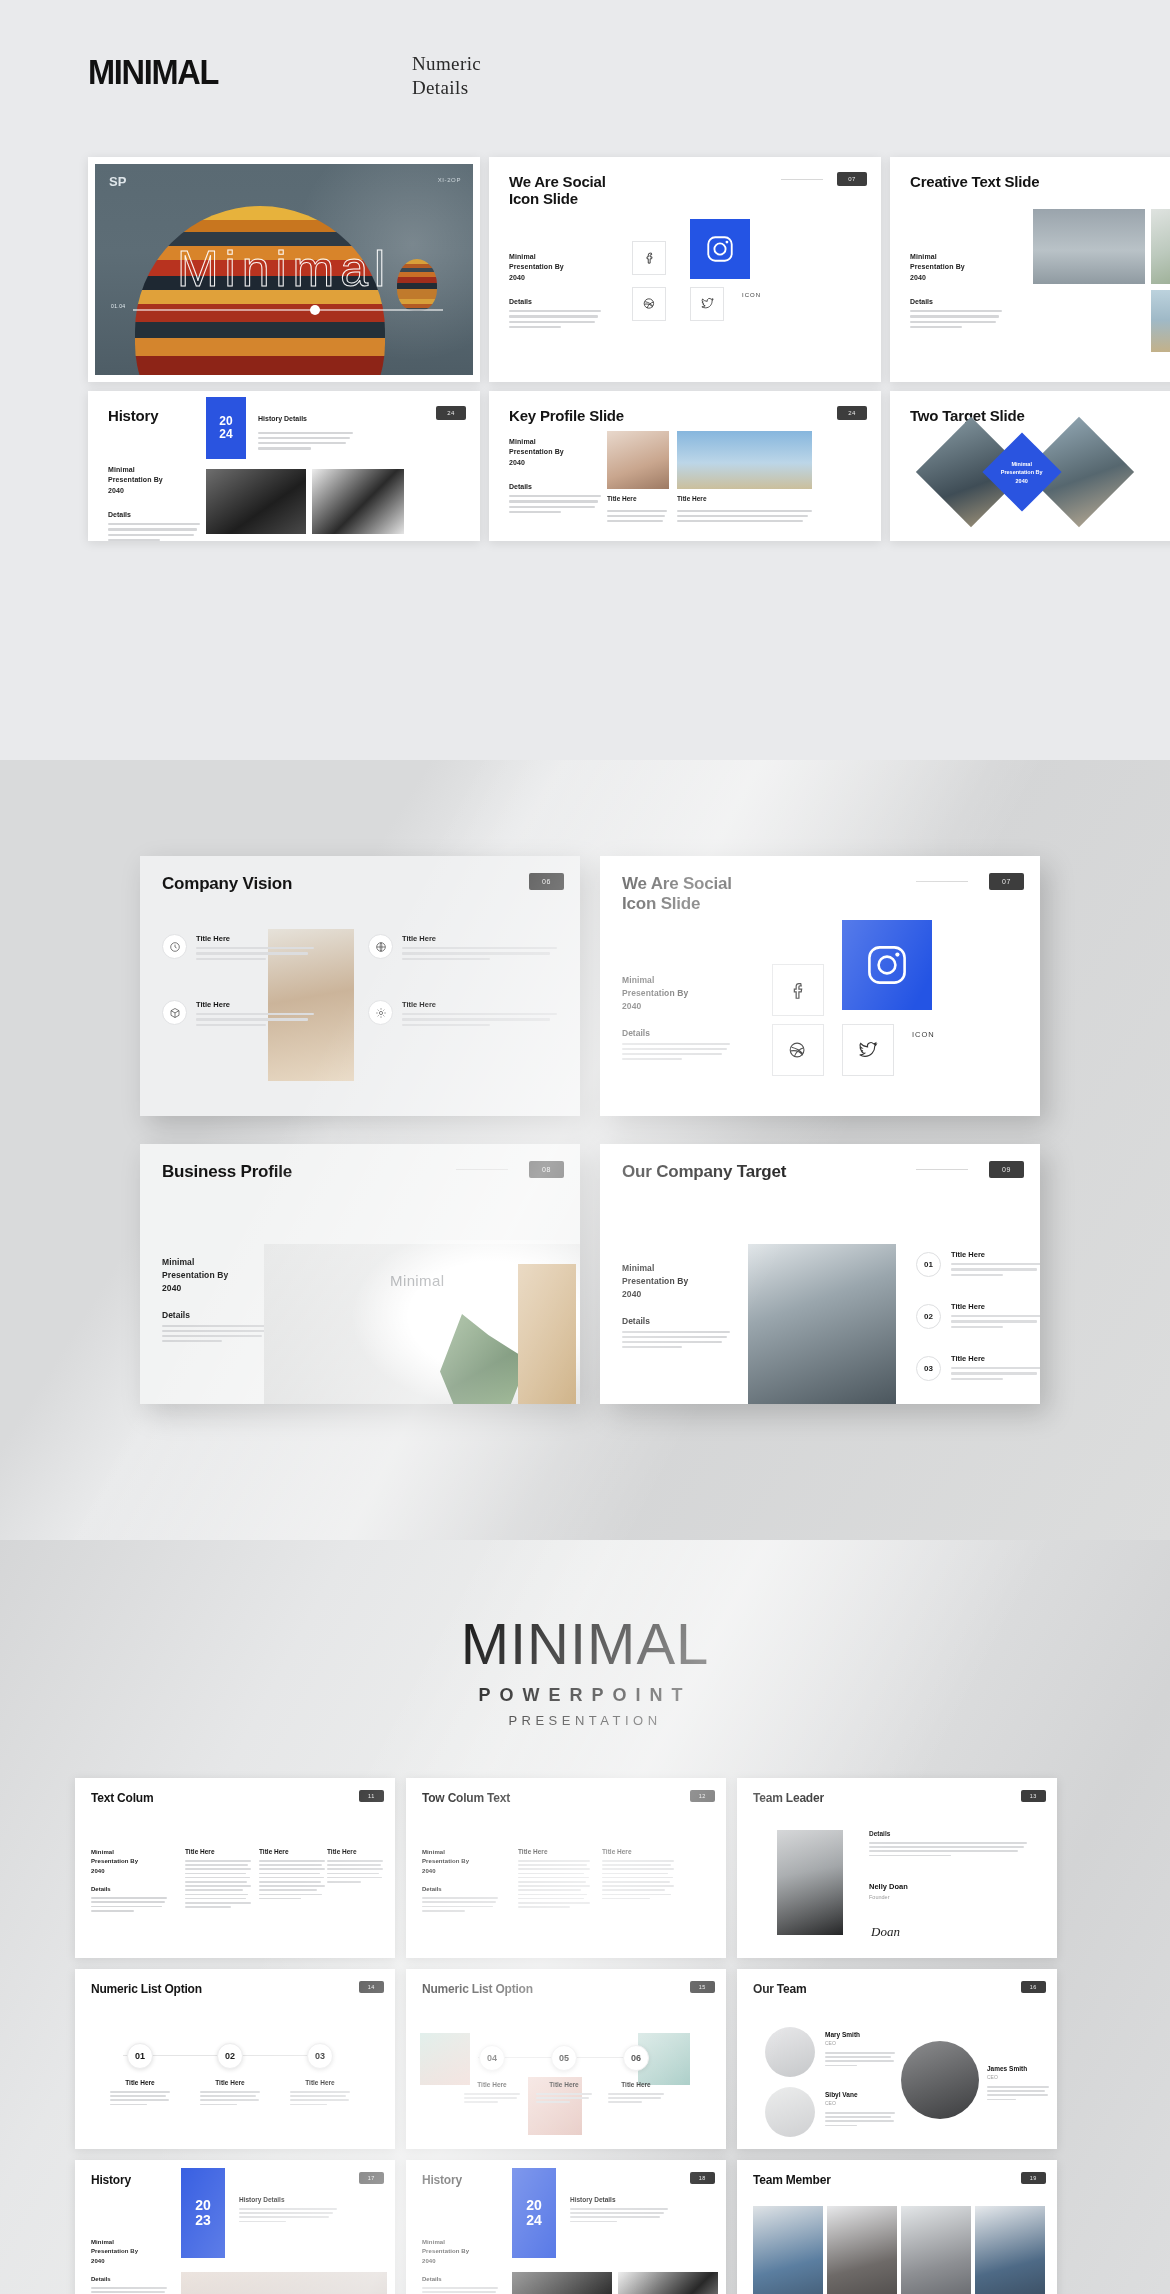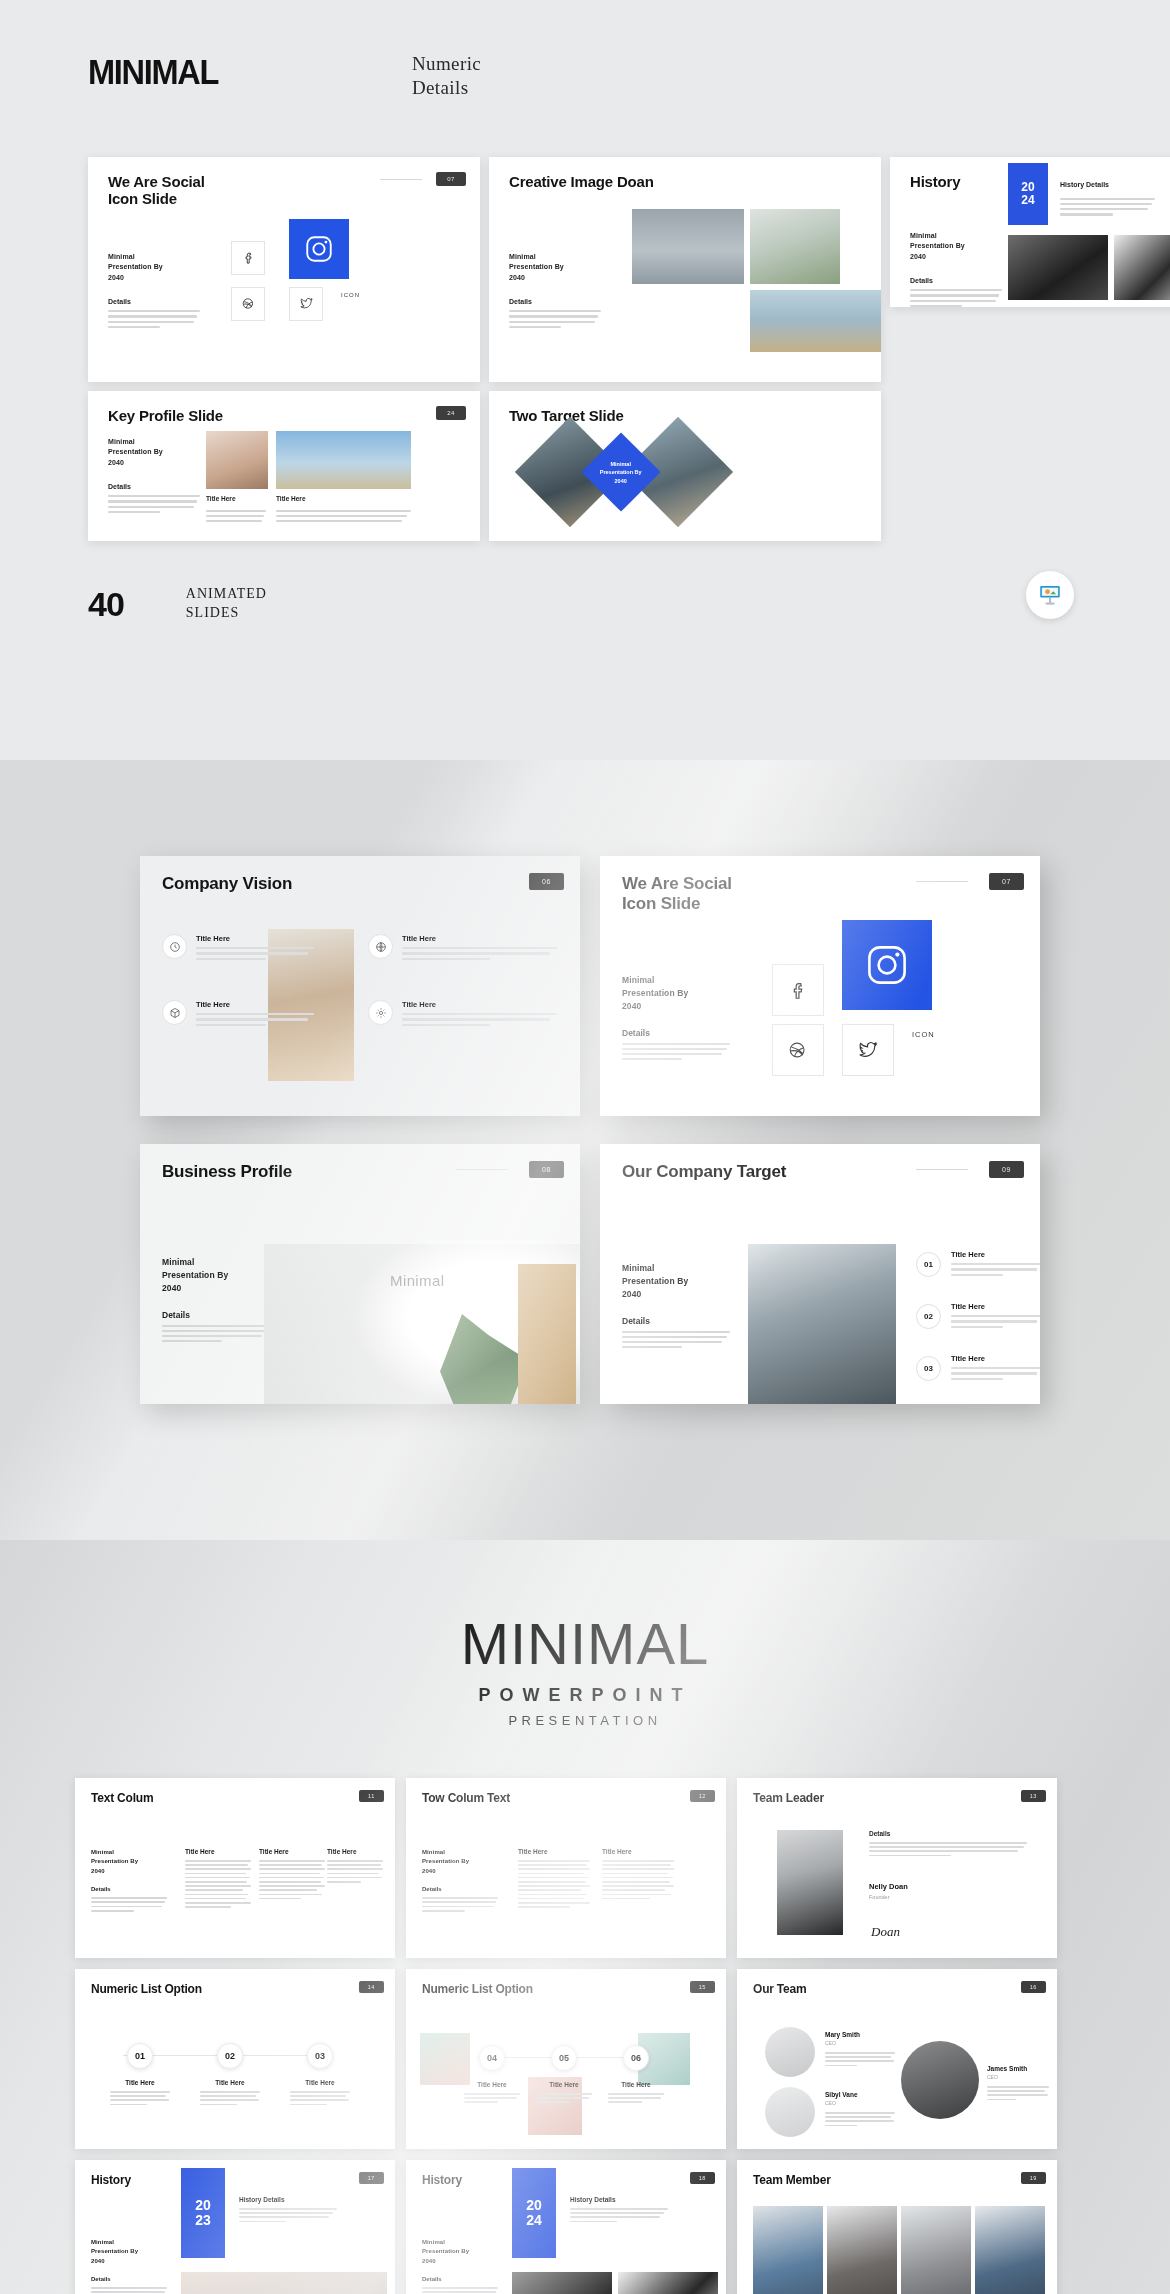--- a/index.html
+++ b/index.html
@@ -303,20 +303,33 @@
     <div class="kn-header">
       <div class="brand-wordmark">MINIMAL</div>
       <div class="kn-sub">
         <div>Numeric</div>
         <div>Details</div>
       </div>
     </div>
 
     <div class="grid-kn">
 
+      <div class="slide h225 cover">
+        <div class="cover-inner">
+          <div class="balloon-main"></div>
+          <div class="balloon-small"></div>
+          <div class="cover-sp">SP</div>
+          <div class="cover-code">XI-2OP</div>
+          <div class="cover-word">Minimal</div>
+          <div class="cover-slider">
+            <span class="tag">01.04</span>
+            <span class="knob"></span>
+          </div>
+        </div>
+      </div>
 
       <div class="slide h225">
         <div class="slide-title">
           <div>We Are Social</div>
           <div>Icon Slide</div>
         </div>
         <div class="slide-num-line"></div>
         <div class="slide-num">07</div>
         <div class="meta-block">
           <div class="meta-by" style="white-space:pre-line">Minimal
@@ -353,21 +366,21 @@
             <svg viewBox="0 0 24 24" fill="none" stroke="currentColor" stroke-width="1.3">
                 <path d="M21 5.6a7.4 7.4 0 0 1-2.2.7 3.7 3.7 0 0 0 1.6-2 7.6 7.6 0 0 1-2.4.95A3.75 3.75 0 0 0 11.5 8.6 10.6 10.6 0 0 1 4 4.8a3.75 3.75 0 0 0 1.15 5A3.6 3.6 0 0 1 3.5 9.3v.05a3.75 3.75 0 0 0 3 3.67 3.8 3.8 0 0 1-1.7.07 3.76 3.76 0 0 0 3.5 2.6A7.5 7.5 0 0 1 3 17.3a10.6 10.6 0 0 0 5.7 1.67c6.9 0 10.6-5.7 10.6-10.65v-.48A7.6 7.6 0 0 0 21 5.6z"></path>
               </svg>
           </div>
           <div class="soc-label" style="left:110px;top:73px">ICON</div>
         </div>
       </div>
 
       <div class="slide h225">
         <div class="slide-title">
-          <div>Creative Image Doan</div>
+          <div>Creative Text Slide</div>
         </div>
         <div class="meta-block">
           <div class="meta-by" style="white-space:pre-line">Minimal
 Presentation By
 2040</div>
           <div class="meta-details">Details</div>
           <div class="meta-lines">
               <i></i>
               <i></i>
               <i></i>
@@ -465,37 +478,20 @@
         </div>
         <div class="diamond-blue" style="left:104px;top:53px">
           <span style="white-space:pre-line">Minimal
 Presentation By
 2040</span>
         </div>
       </div>
 
     </div>
 
-    <div class="kn-footer">
-      <div class="count-40">40</div>
-      <div class="count-label">
-        <div>ANIMATED</div>
-        <div>SLIDES</div>
-      </div>
-      <div class="app-badge">
-        <svg viewBox="0 0 32 32" width="26" height="26">
-          <rect x="4" y="5" width="24" height="14" rx="1.6" fill="#2196d8"></rect>
-          <rect x="6" y="7" width="20" height="10" fill="#f2f7fa"></rect>
-          <circle cx="13" cy="12" r="3" fill="#e8a03a"></circle>
-          <path d="M17 14.5l3-3 3.5 3.5H17z" fill="#5aa84f"></path>
-          <rect x="15.1" y="19" width="1.8" height="7" fill="#9aa7ad"></rect>
-          <ellipse cx="16" cy="26.4" rx="6" ry="1.5" fill="#b8c3c8"></ellipse>
-        </svg>
-      </div>
-    </div>
   </section>
 
   <section class="sec-mock">
     <div class="mock-grid">
 
       <div class="mock-card" style="background:#eeeff0">
         <div class="slide-title">Company Vision</div>
         <div class="slide-num">06</div>
         <div style="position:absolute;left:128px;top:73px;width:86px;height:152px;background:linear-gradient(170deg,#e6e2da,#cbb49a 45%,#e8d9c4)"></div>
 

